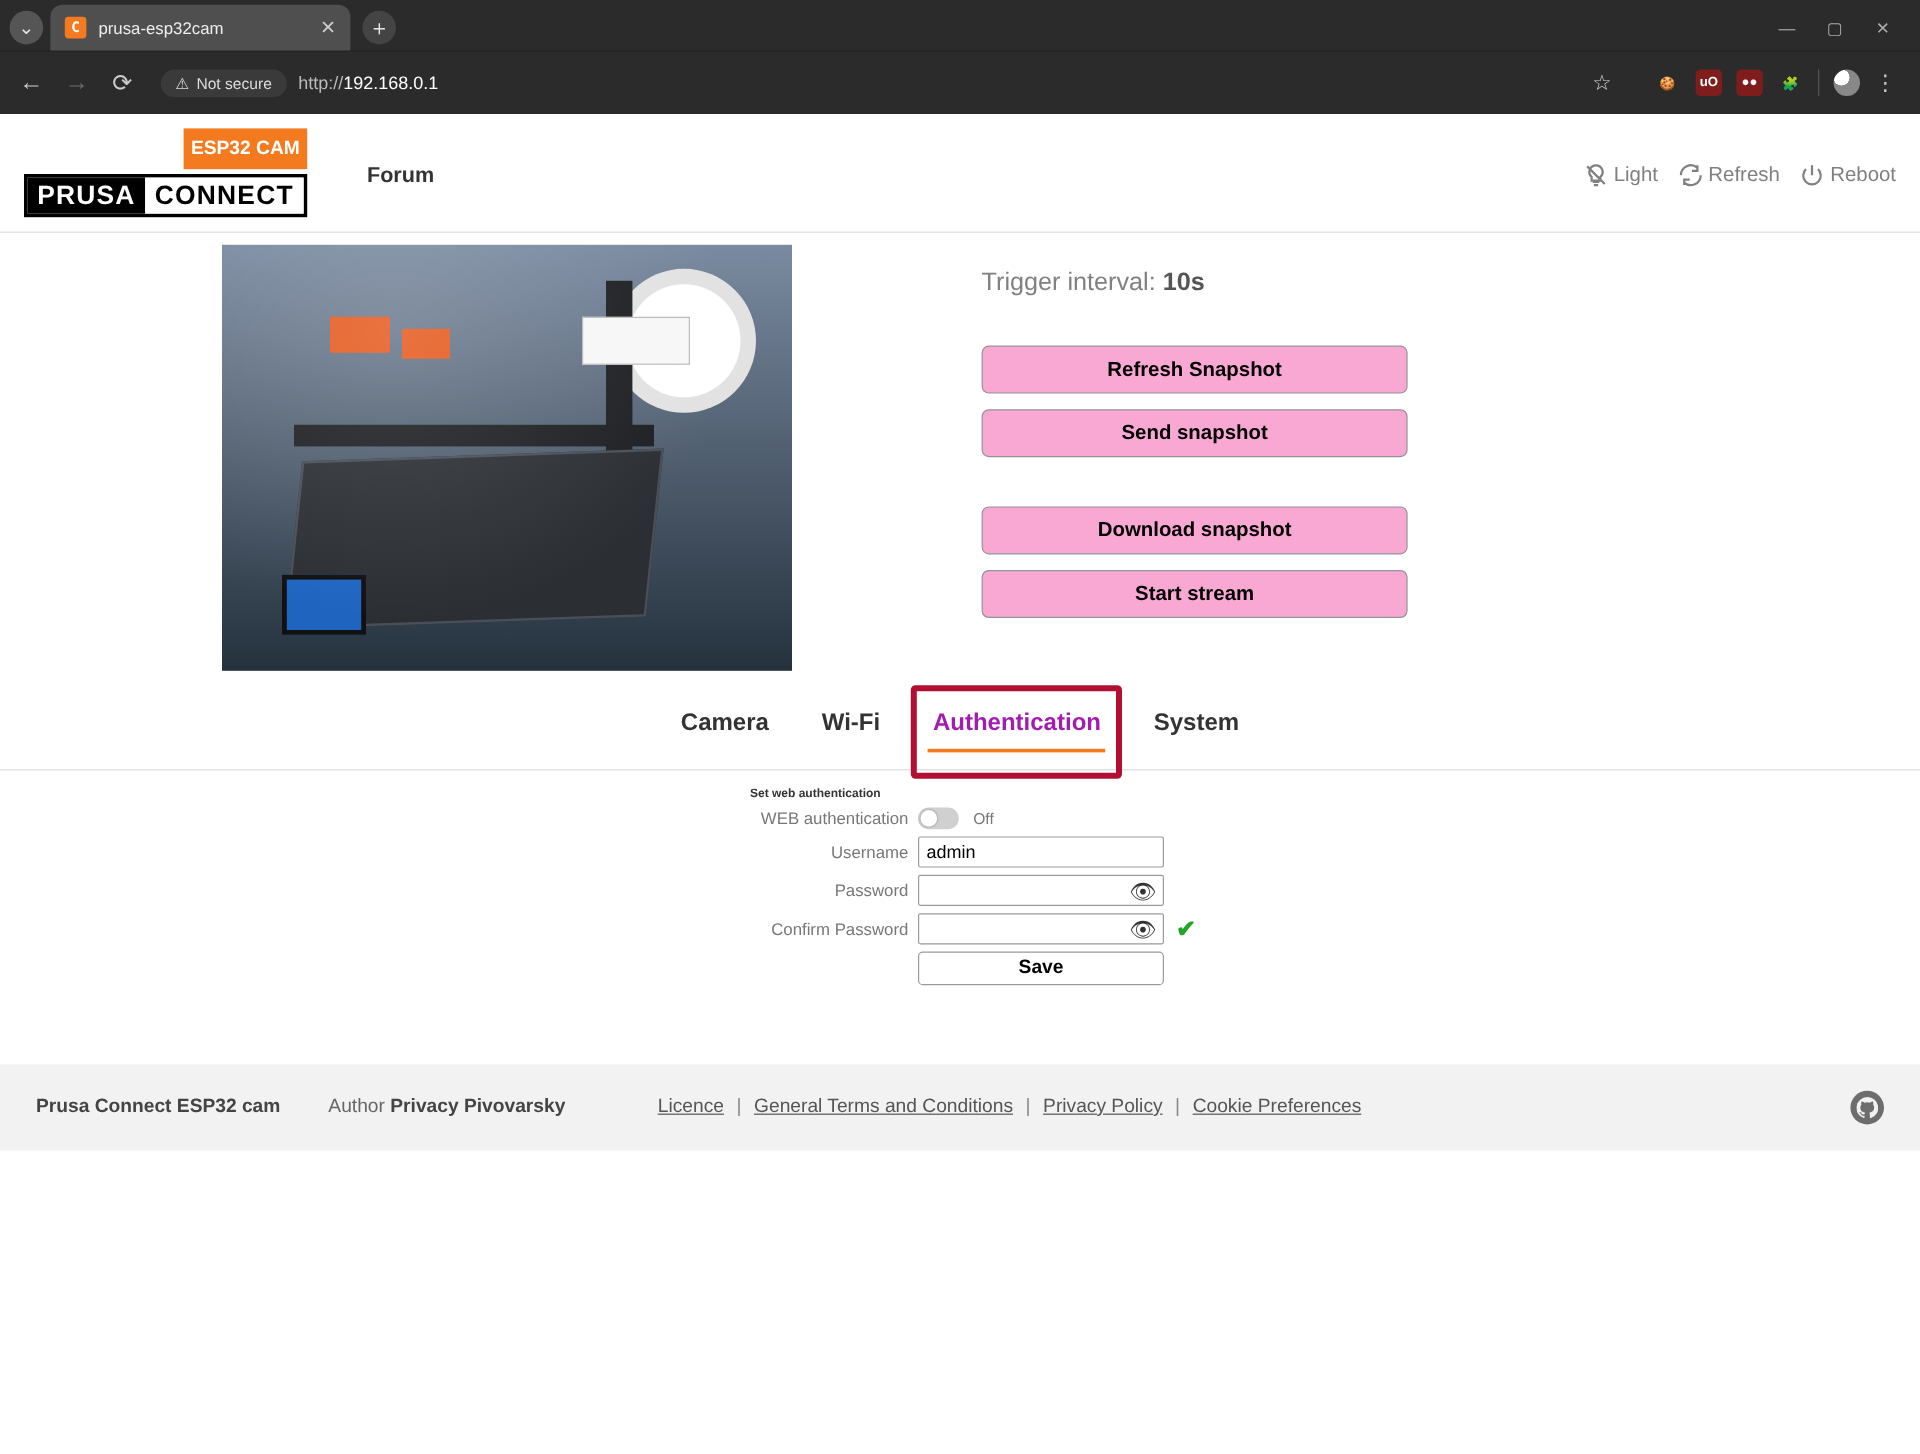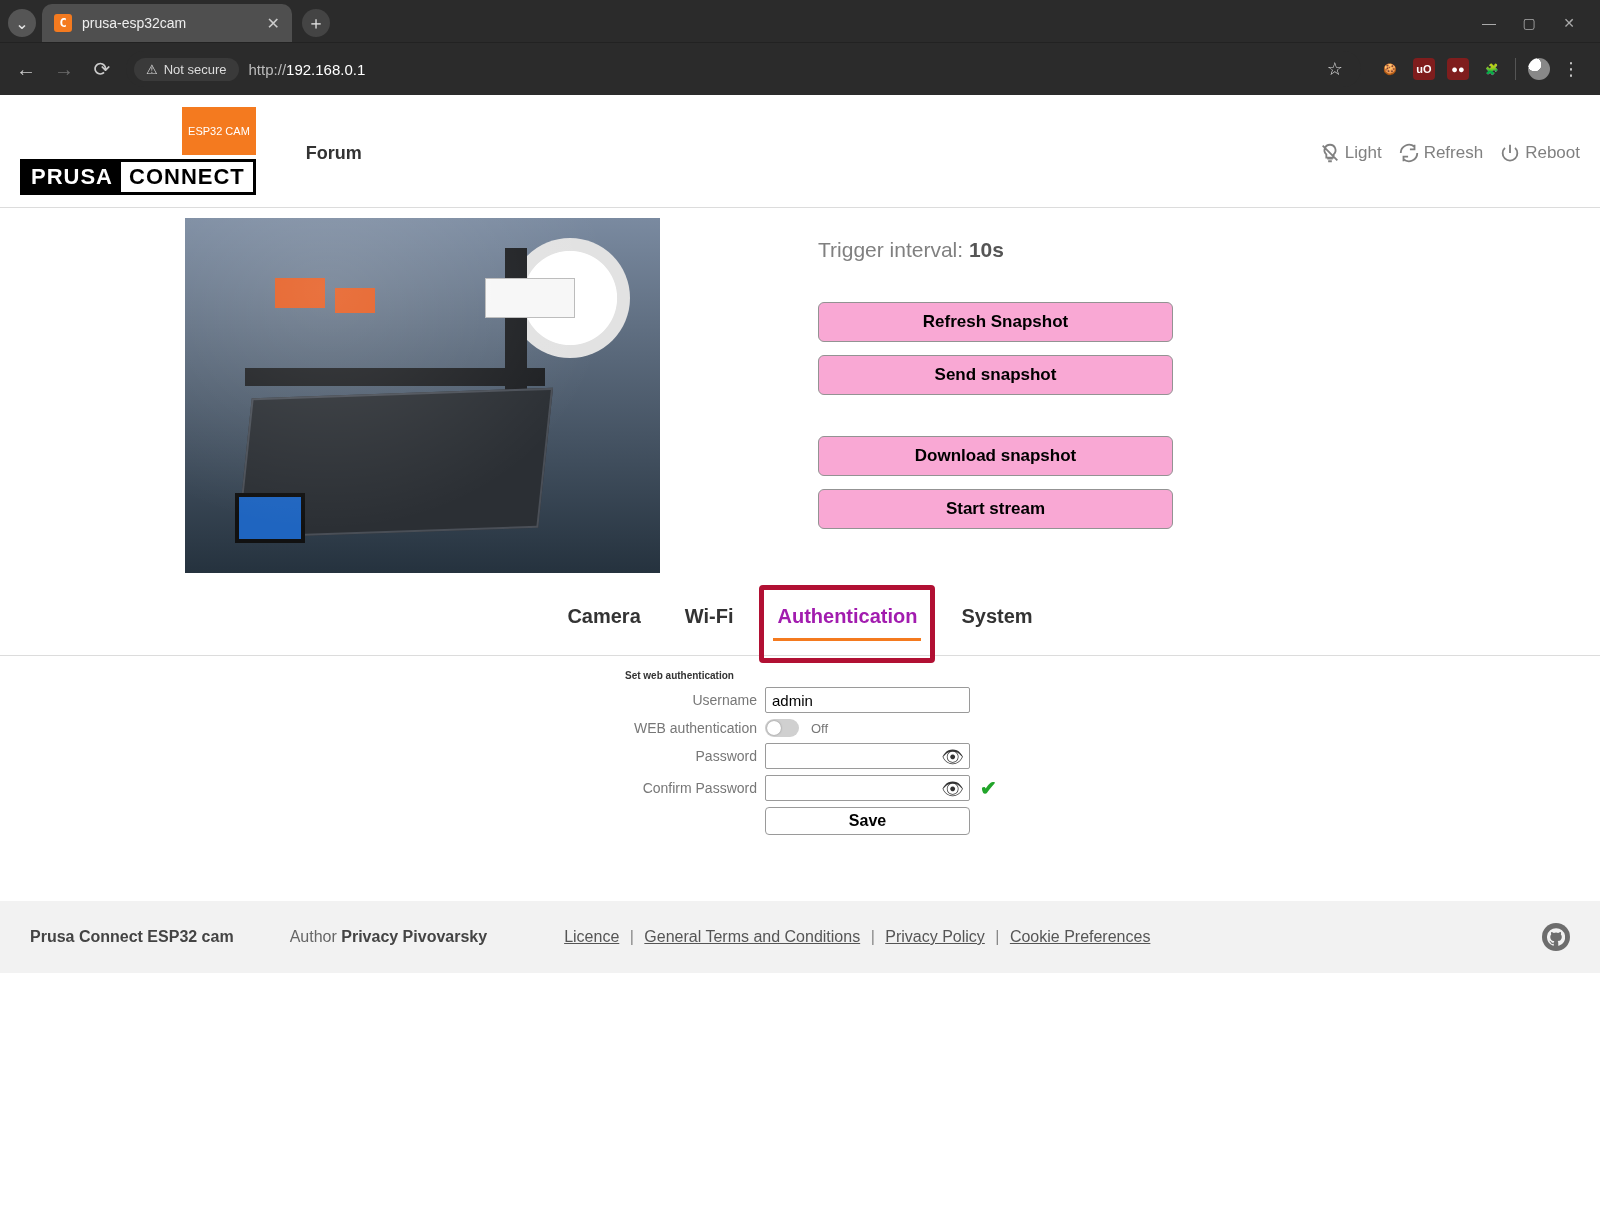--- a/index.html
+++ b/index.html
@@ -79,21 +79,21 @@
   .kebab { font-size: 18px; color: #ccc; }
 
   
   .page { background: var(--page-bg); }
   .page-header {
     display: flex; align-items: center; padding: 16px 20px 12px 20px;
     border-bottom: 1px solid var(--border);
   }
   .logo { display: flex; align-items: flex-start; }
   .logo-badge {
-    font-size: 11px; background: var(--orange); color: #fff; padding: 18px 6px; font-weight: normal;
+    font-size: 16px; background: var(--orange); color: #fff; padding: 8px 6px; font-weight: bold;
     position: relative; top: -4px; margin-left: -4px;
   }
   .logo-mark {
     display: flex; align-items: stretch; height: 36px; font-weight: 800; font-size: 22px; letter-spacing: 1px;
     border: 3px solid #000;
   }
   .logo-mark .seg { padding: 2px 8px; display: flex; align-items: center; }
   .logo-mark .seg-prusa { background: #000; color: #fff; }
   .logo-mark .seg-connect { background: #fff; color: #000; }
   .logo-holder { display:flex; flex-direction:column; align-items:flex-end; }
@@ -163,21 +163,21 @@
   .check { color: #22a52a; font-size: 20px; font-weight: bold; margin-left: 4px; }
   .save-btn {
     width: 205px; height: 28px; border:1px solid #9a9a9a; border-radius:4px; background:#fff;
     font-size:16px; font-weight:700; cursor:pointer;
   }
 
   
   .footer {
     background: #f2f2f2; padding: 22px 30px; display:flex; align-items:center; font-size: 16px; color:#444;
   }
-  .footer .product { font-weight: 700; margin-right: 56px; }
+  .footer .product { font-weight: 700; margin-right: 40px; }
   .footer .by { color:#666; }
   .footer .author { font-weight:700; }
   .footer .links { margin-left: 77px; }
   .footer .links a { color:#555; text-decoration: underline; }
   .footer .links .sep { margin: 0 6px; color:#888; }
   .footer .spacer { flex:1; }
   .gh-icon { width: 28px; height: 28px; border-radius: 50%; background:#6d6d6d; display:flex; align-items:center; justify-content:center; color:#f2f2f2; }
 </style>
 </head>
 <body>
@@ -293,33 +293,33 @@
     <div class="tab active underline" id="tab-auth">Authentication</div>
     <div class="tab">System</div>
     <div class="tab-highlight" id="tab-highlight" style="left: 759.469px; top: 2px; width: 176px; height: 78px;"></div>
   </div>
 
   <div class="form-area">
     <div class="form-inner">
       <div class="form-title">Set web authentication</div>
 
       <div class="form-row">
-        <label>Username</label>
-        <div class="ctrl">
-          <input type="text" value="admin" style="">
-        </div>
-      </div>
-
-      <div class="form-row">
         <label>WEB authentication</label>
         <div class="ctrl">
           <div class="toggle">
               <div class="knob"></div>
             </div>
           <span class="off-label">Off</span>
+        </div>
+      </div>
+
+      <div class="form-row">
+        <label>Username</label>
+        <div class="ctrl">
+          <input type="text" value="admin" style="">
         </div>
       </div>
 
       <div class="form-row">
         <label>Password</label>
         <div class="ctrl">
           <span class="pw-wrap">
             <input type="password" value="" style="">
             <span class="eye">👁</span>
           </span>

